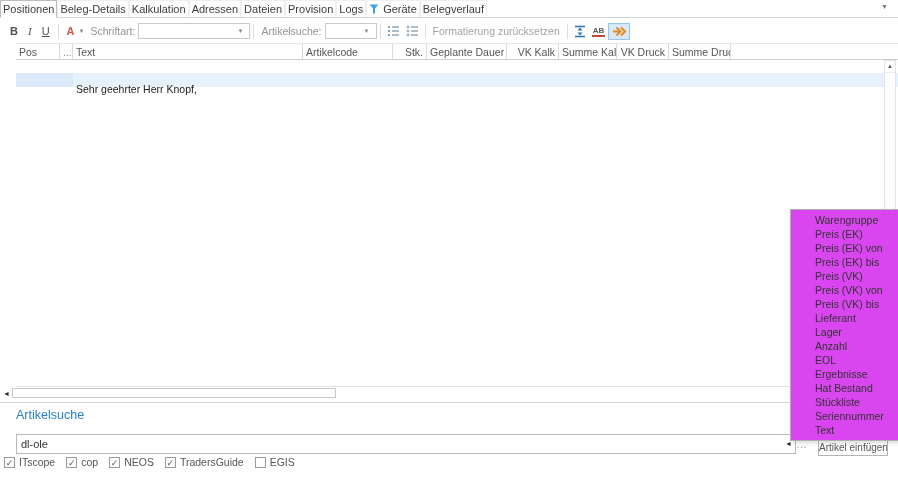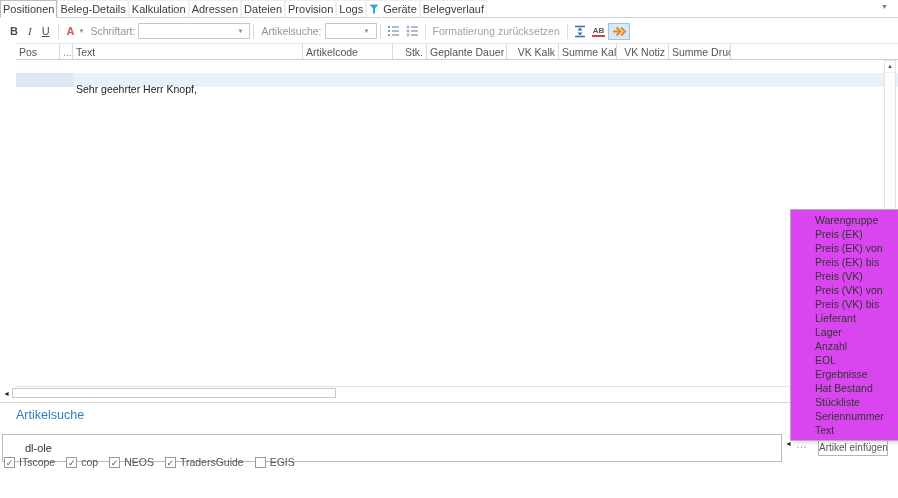--- a/index.html
+++ b/index.html
@@ -59,22 +59,22 @@
   .vscroll{position:absolute;top:60px;right:2px;width:12px;height:326px;border:1px solid #e3e3e3;
     background:#fdfdfd;box-sizing:border-box;z-index:1;}
   .vs-up{height:11px;border-bottom:1px solid #ededed;text-align:center;font-size:6px;color:#555;
     line-height:11px;}
   .hscroll{position:absolute;top:388px;left:3px;height:10px;display:flex;align-items:center;}
   .hs-left{font-size:7px;color:#222;line-height:9px;}
   .hs-thumb{width:322px;height:8px;border:1px solid #c9c9c9;background:#fff;margin-left:2px;}
   .bottom-sep{position:absolute;top:402px;left:0;width:898px;border-top:1px solid #d8d8d8;}
   
   .as-title{position:absolute;top:408px;left:16px;font-size:12.5px;color:#2a7ec2;}
-  .as-input{position:absolute;top:434px;left:2px;width:780px;height:28px;border:1px solid #b9b9b9;
-    font-size:11px;color:#333;padding:0 22px;box-sizing:border-box;font-family:"Liberation Sans",sans-serif;
+  .as-input{position:absolute;top:434px;left:16px;width:780px;height:20px;border:1px solid #b9b9b9;
+    font-size:11px;color:#333;padding:0 4px;box-sizing:border-box;font-family:"Liberation Sans",sans-serif;
     outline:none;}
   .input-scroll-left{position:absolute;top:440px;left:785px;font-size:7px;color:#222;line-height:8px;}
   .more-dots{position:absolute;top:438px;left:796px;font-size:11px;color:#9a9a9a;letter-spacing:1px;}
   .insert-btn{position:absolute;top:439px;left:818px;width:70px;height:17px;border:1px solid #b5b5b5;
     background:#fff;font-size:10px;color:#555;text-align:center;line-height:15px;box-sizing:border-box;
     white-space:nowrap;overflow:hidden;z-index:5;}
   .sources{position:absolute;top:456px;left:4px;display:flex;gap:11px;align-items:center;
     font-size:10.5px;color:#555;}
   .src{display:flex;gap:4px;align-items:center;}
   .cb{width:11px;height:11px;border:1px solid #9a9a9a;background:#fff;font-size:9px;line-height:10px;
@@ -205,21 +205,21 @@
 <div class="grid">
   <div class="ghead">
     <div class="hc c0">Pos</div>
     <div class="hc c1 c">...</div>
     <div class="hc c2">Text</div>
     <div class="hc c4">Artikelcode</div>
     <div class="hc c5 r">Stk.</div>
     <div class="hc c6 r">Geplante Dauer</div>
     <div class="hc c7 r">VK Kalk</div>
     <div class="hc c8 r">Summe Kalk</div>
-    <div class="hc c9 r">VK Notiz</div>
+    <div class="hc c9 r">VK Druck</div>
     <div class="hc c10 r">Summe Druck</div>
     <div class="hc cstub"></div>
   </div>
   <div class="grow">
     <div class="textcell">Sehr geehrter Herr Knopf,</div>
   </div>
   <div class="rowsel">
     <div class="rowsel-left"></div>
   </div>
 </div>

